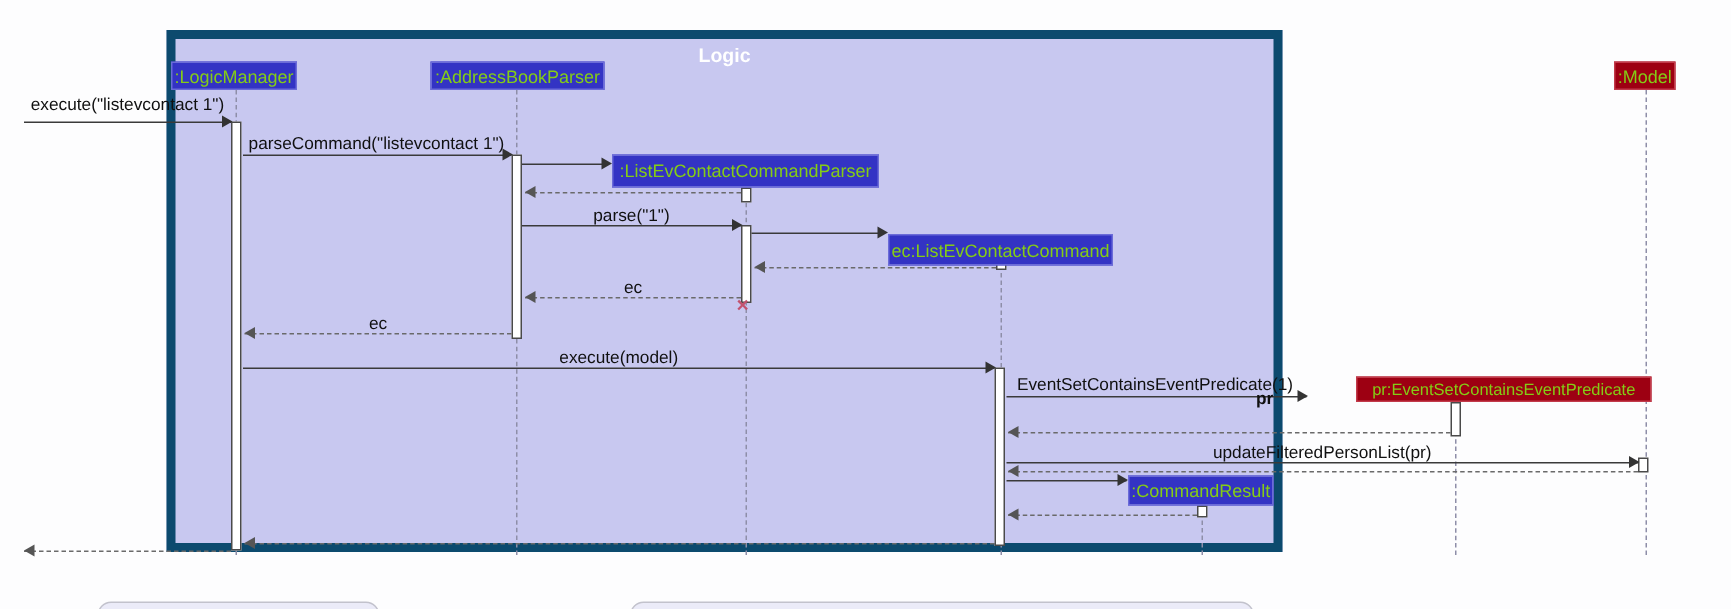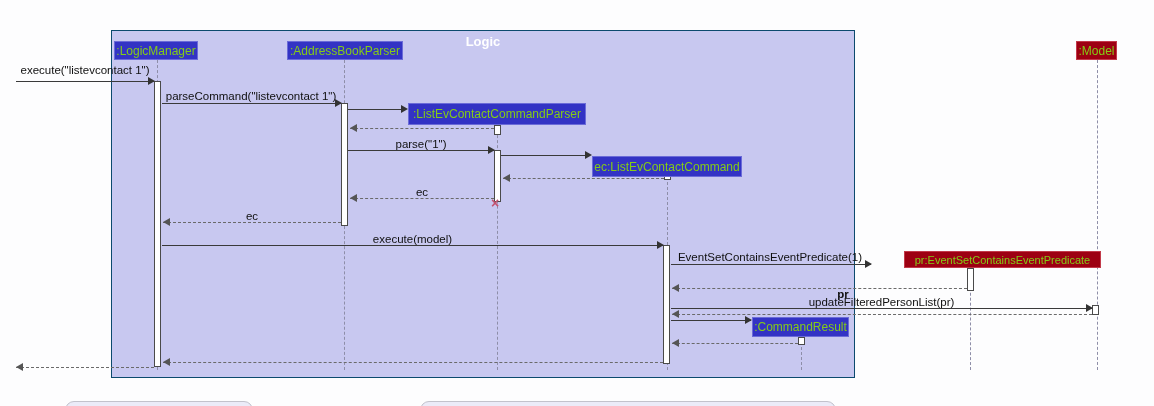--- a/index.html
+++ b/index.html
@@ -1,19 +1,19 @@
 <!DOCTYPE html>
 <html><head>
 <meta charset="utf-8">
 <style>
   html,body{margin:0;padding:0;background:#fdfdfe;}
   #stage{position:relative;width:1154px;height:406px;background:#fdfdfe;overflow:hidden;
          font-family:"Liberation Sans",sans-serif;}
   .frame{position:absolute;box-sizing:border-box;}
-  .frame-logic{left:111px;top:30px;width:744px;height:348px;background:#c8c8f0;border:1px solid #0c4a6e;}
+  .frame-logic{left:111px;top:20px;width:744px;height:348px;background:#c8c8f0;border:6px solid #0c4a6e;}
   .frame-model{left:868px;top:22px;width:255px;height:348px;background:#f87180;border:1px solid #d4525f;}
   .frame-title{position:absolute;top:3px;left:0;right:0;text-align:center;color:#fff;
                font-weight:bold;font-size:13px;}
   .lifeline{position:absolute;width:0;border-left:1px dashed #8e8ea8;}
   .participant{position:absolute;box-sizing:border-box;display:flex;align-items:center;justify-content:center;
                color:#84cc16;font-size:12px;white-space:nowrap;}
   .p-blue{background:#3333c4;border:1px solid #6b6bd8;}
   .p-red{background:#9d0012;border:1px solid #c23a4a;}
   .activation{position:absolute;width:5px;background:#fff;border:1px solid #4a4a4a;box-sizing:content-box;}
   .msg{position:absolute;height:0;}
@@ -89,21 +89,21 @@
   <div class="ah ah-l" style="left:163px;top:222px;"></div>
 
   <div class="mlabel" style="left:162px;top:233px;width:501px;">execute(model)</div>
   <div class="msg solid" style="left:162px;top:245px;width:501px;"></div>
   <div class="ah ah-r" style="left:657px;top:245px;"></div>
 
   <div class="mlabel" style="left:671px;top:251px;width:198px;">EventSetContainsEventPredicate(1)</div>
   <div class="msg solid" style="left:671px;top:264px;width:200px;"></div>
   <div class="ah ah-r" style="left:865px;top:264px;"></div>
 
-  <div class="mlabel" style="left:671px;top:288px;width:344px;font-weight:bold;">pr</div>
+  <div class="mlabel" style="left:671px;top:260px;width:344px;font-weight:bold;">pr</div>
   <div class="msg dashed" style="left:672px;top:288px;width:295px;"></div>
   <div class="ah ah-l" style="left:672px;top:288px;"></div>
 
   <div class="mlabel" style="left:671px;top:296px;width:421px;">updateFilteredPersonList(pr)</div>
   <div class="msg solid" style="left:671px;top:308px;width:421px;"></div>
   <div class="ah ah-r" style="left:1086px;top:308px;"></div>
 
   <div class="msg dashed" style="left:672px;top:314px;width:420px;"></div>
   <div class="ah ah-l" style="left:672px;top:314px;"></div>
 

